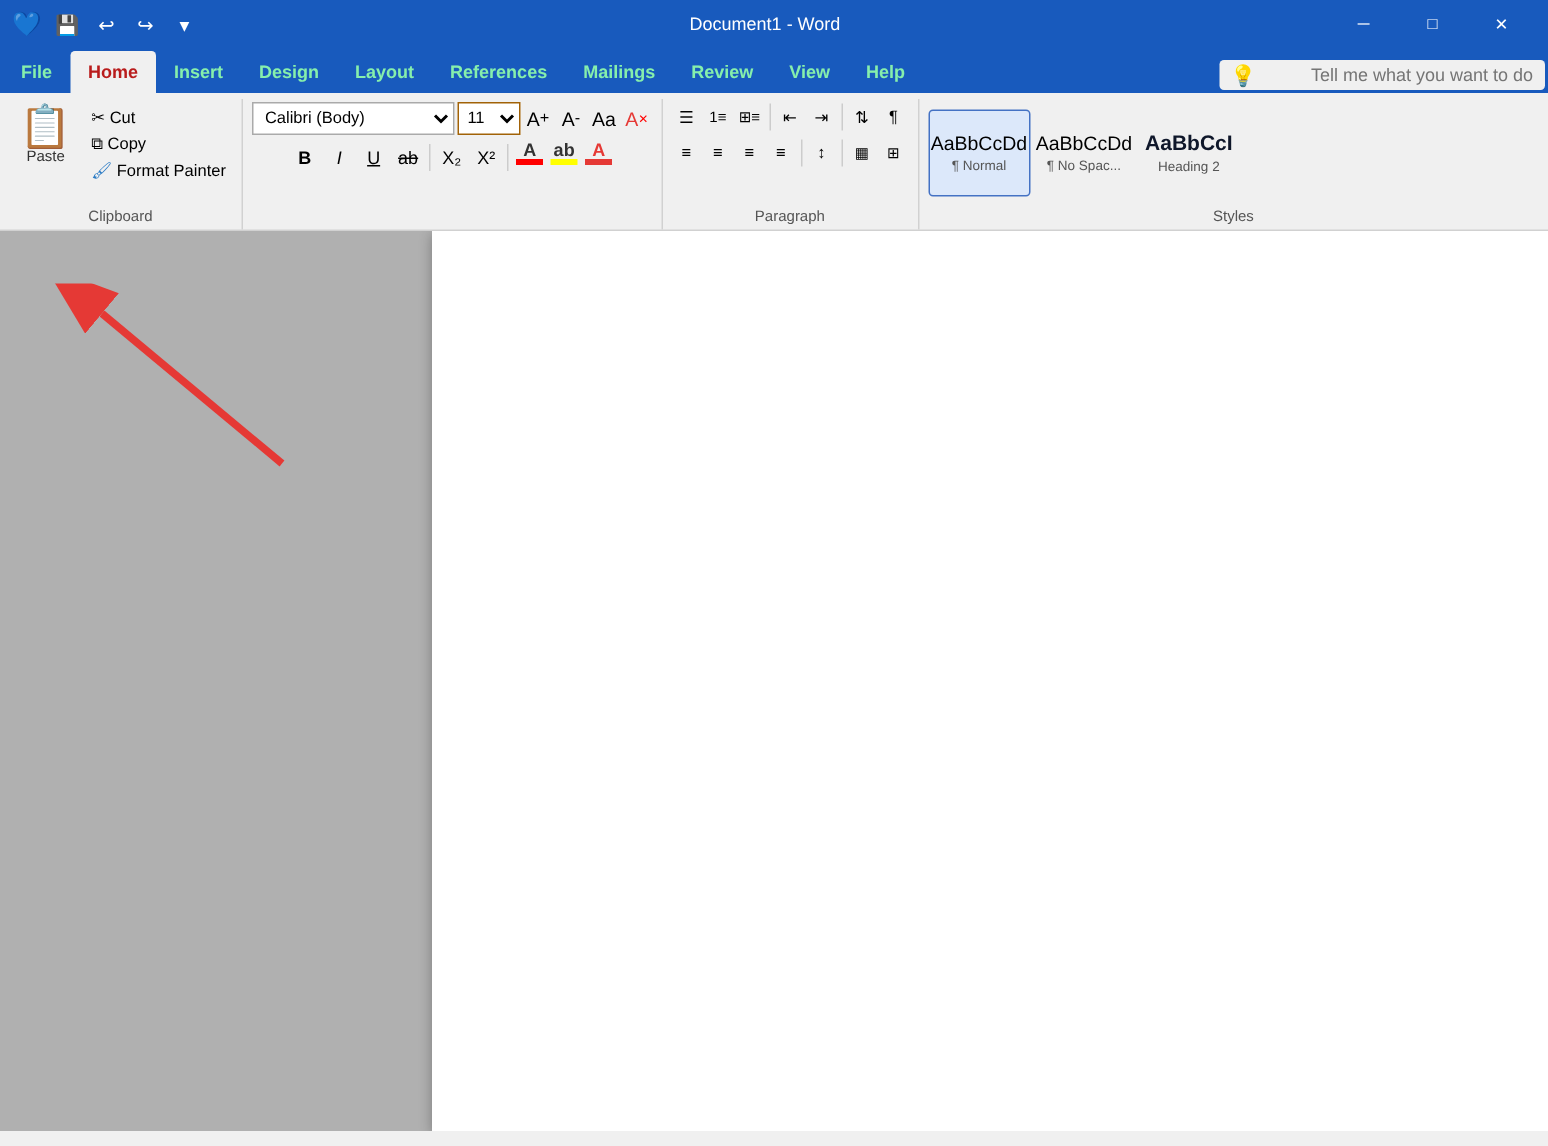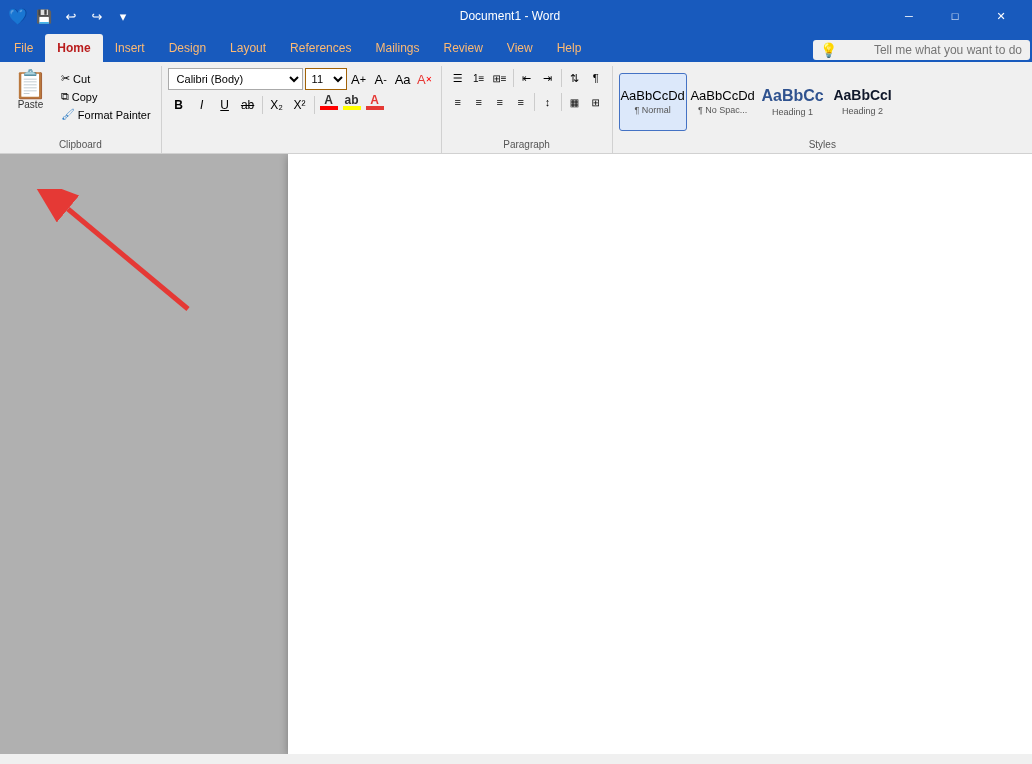--- a/index.html
+++ b/index.html
@@ -26,27 +26,28 @@
     .ribbon-tabs {
       height: 30px;
       background: #185abd;
       display: flex;
       align-items: flex-end;
       padding: 0 2px;
     }
     .tab-item {
       padding: 6px 12px;
       font-size: 12px;
-      color: #fdba74;
+      color: #86efac;
       cursor: pointer;
       border-radius: 3px 3px 0 0;
       height: 28px;
       display: flex;
       align-items: center;
       position: relative;
+      font-weight: bold;
     }
     .tab-item.active {
       background: #f0f0f0;
       color: #b91c1c;
       font-weight: 600;
     }
 
     
     .ribbon-toolbar {
       background: #f0f0f0;
@@ -313,21 +314,21 @@
         <div class="small-btn">
           <span style="color:#2a7ac4;">🖌</span>
           <span>Format Painter</span>
         </div>
       </div>
     </div>
     <div class="group-label">Clipboard</div>
   </div>
 
   <div class="ribbon-group" style="min-width:200px;">
-    <div class="group-content" style="flex-direction:column; align-items:flex-start;">
+    <div class="group-content" style="flex-direction:column; align-items:center;">
       <div class="font-row">
         <select class="font-select">
           <option>Calibri (Body)</option>
         </select>
         <select class="size-select">
           <option>11</option>
         </select>
         <button class="small-icon-btn" style="font-size:13px;">A<sup>+</sup></button>
         <button class="small-icon-btn" style="font-size:13px;">A<sup>-</sup></button>
         <button class="small-icon-btn" style="font-size:13px;">Aa</button>
@@ -395,24 +396,20 @@
   <div class="ribbon-group" style="min-width:360px; flex:1;">
     <div class="group-content styles-container">
       <div class="style-item style-normal active">
         <span class="style-preview">AaBbCcDd</span>
         <span class="style-name">¶ Normal</span>
       </div>
       <div class="style-item style-nospace">
         <span class="style-preview">AaBbCcDd</span>
         <span class="style-name">¶ No Spac...</span>
       </div>
-      <div class="style-item style-h1">
-        <span class="style-preview">AaBbCc</span>
-        <span class="style-name">Heading 1</span>
-      </div>
       <div class="style-item style-h2">
         <span class="style-preview">AaBbCcI</span>
         <span class="style-name">Heading 2</span>
       </div>
     </div>
     <div class="group-label">Styles</div>
   </div>
 
 </div>
 

